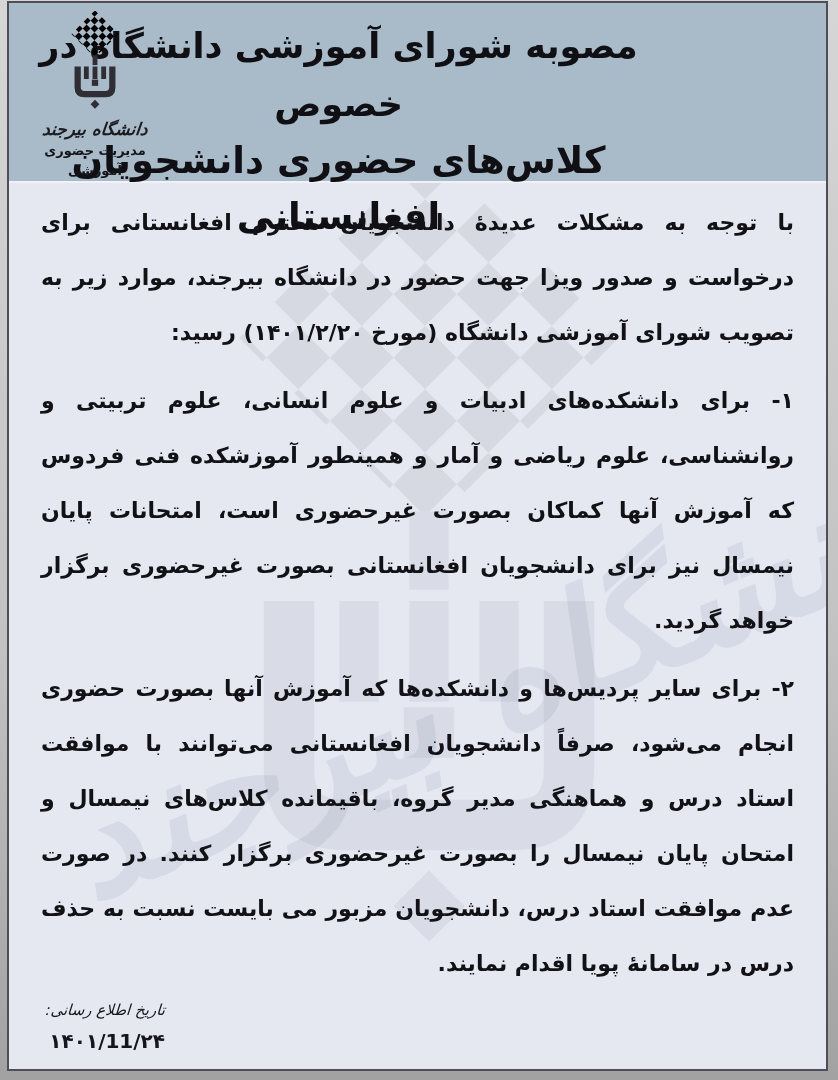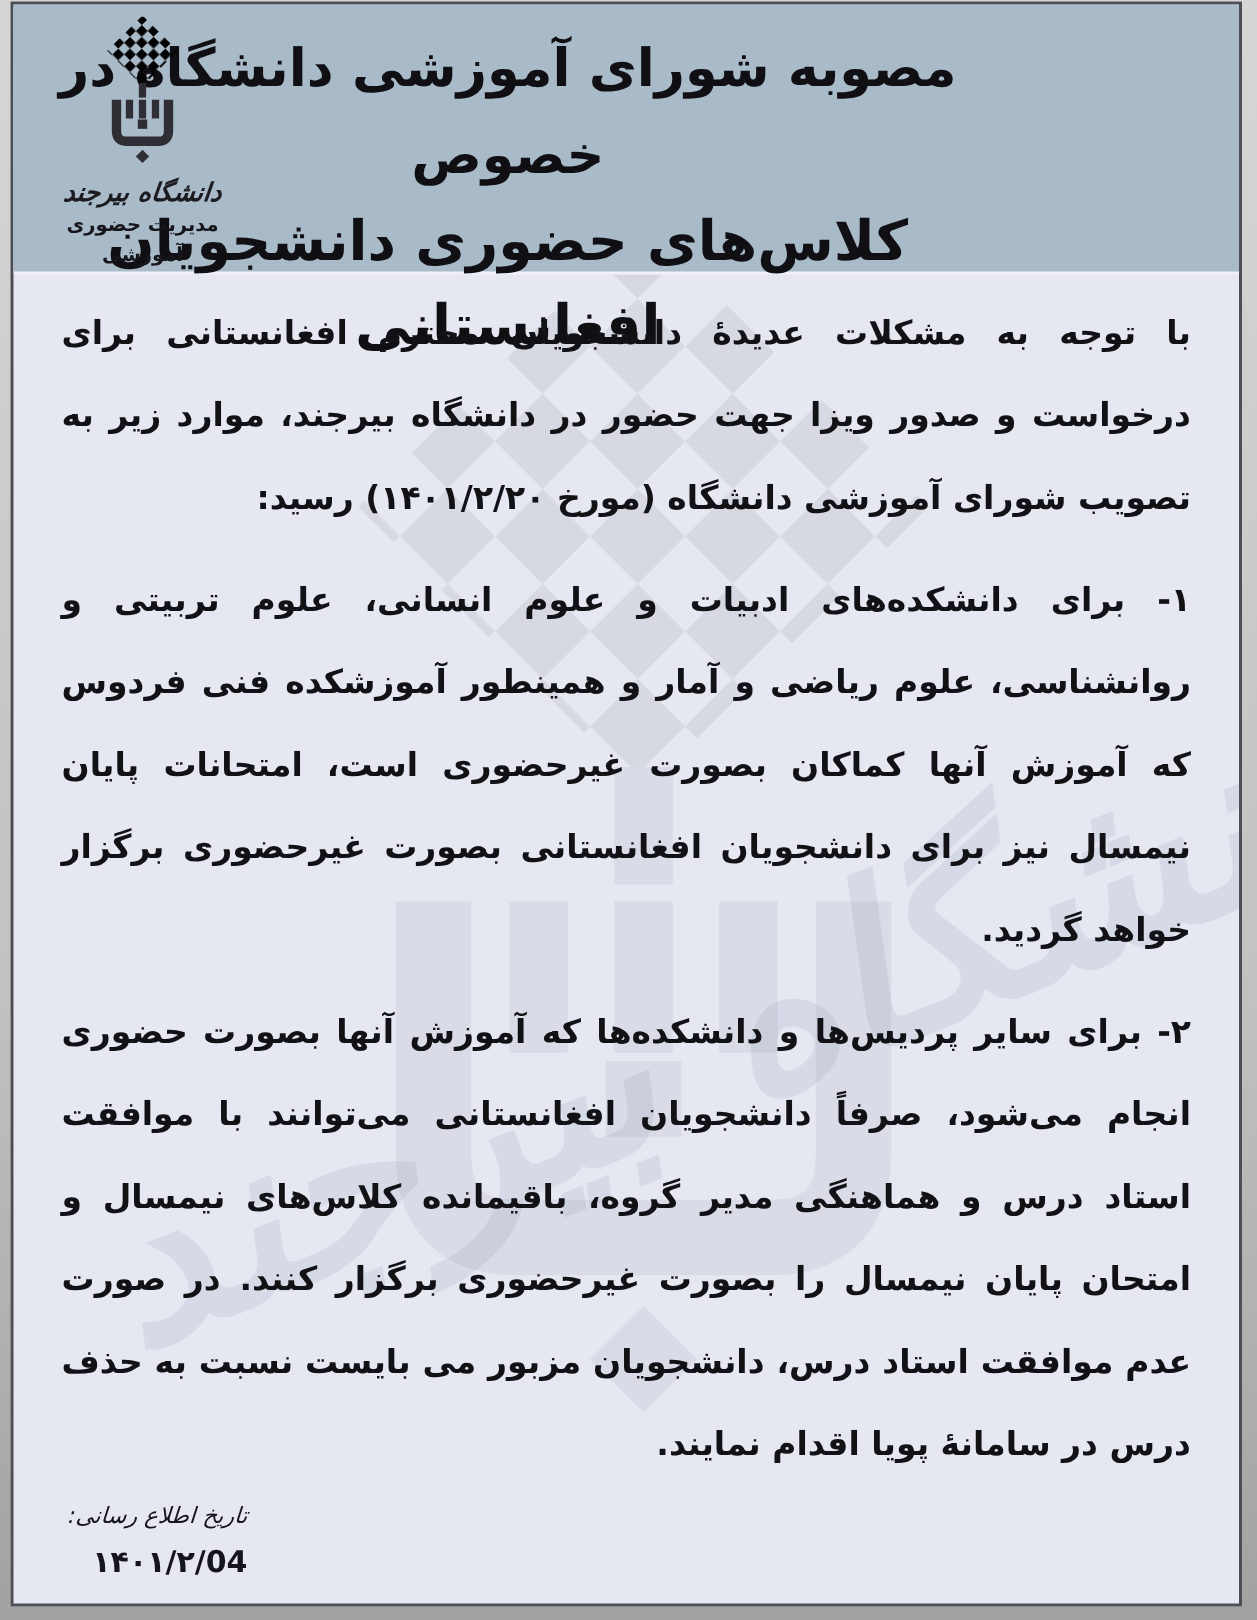--- a/index.html
+++ b/index.html
@@ -115,16 +115,16 @@
   </div>
 
   <div class="body-text">
     <p class="para">با توجه به مشکلات عدیدۀ دانشجویان محترم افغانستانی برای درخواست و صدور ویزا جهت حضور در دانشگاه بیرجند، موارد زیر به تصویب شورای آموزشی دانشگاه (مورخ ۱۴۰۱/۲/۲۰) رسید:</p>
     <p class="para">۱- برای دانشکده‌های ادبیات و علوم انسانی، علوم تربیتی و روانشناسی، علوم ریاضی و آمار و همینطور آموزشکده فنی فردوس که آموزش آنها کماکان بصورت غیرحضوری است، امتحانات پایان نیمسال نیز برای دانشجویان افغانستانی بصورت غیرحضوری برگزار خواهد گردید.</p>
     <p class="para">۲- برای سایر پردیس‌ها و دانشکده‌ها که آموزش آنها بصورت حضوری انجام می‌شود، صرفاً دانشجویان افغانستانی می‌توانند با موافقت استاد درس و هماهنگی مدیر گروه، باقیمانده کلاس‌های نیمسال و امتحان پایان نیمسال را بصورت غیرحضوری برگزار کنند. در صورت عدم موافقت استاد درس، دانشجویان مزبور می بایست نسبت به حذف درس در سامانۀ پویا اقدام نمایند.</p>
   </div>
 
   <div class="footer">
     <div class="lbl">تاریخ اطلاع رسانی:</div>
-    <div class="val">۱۴۰۱/۲/04</div>
+    <div class="val">۱۴۰۱/11/۲۴</div>
   </div>
 
 </div>
 
 </body></html>

